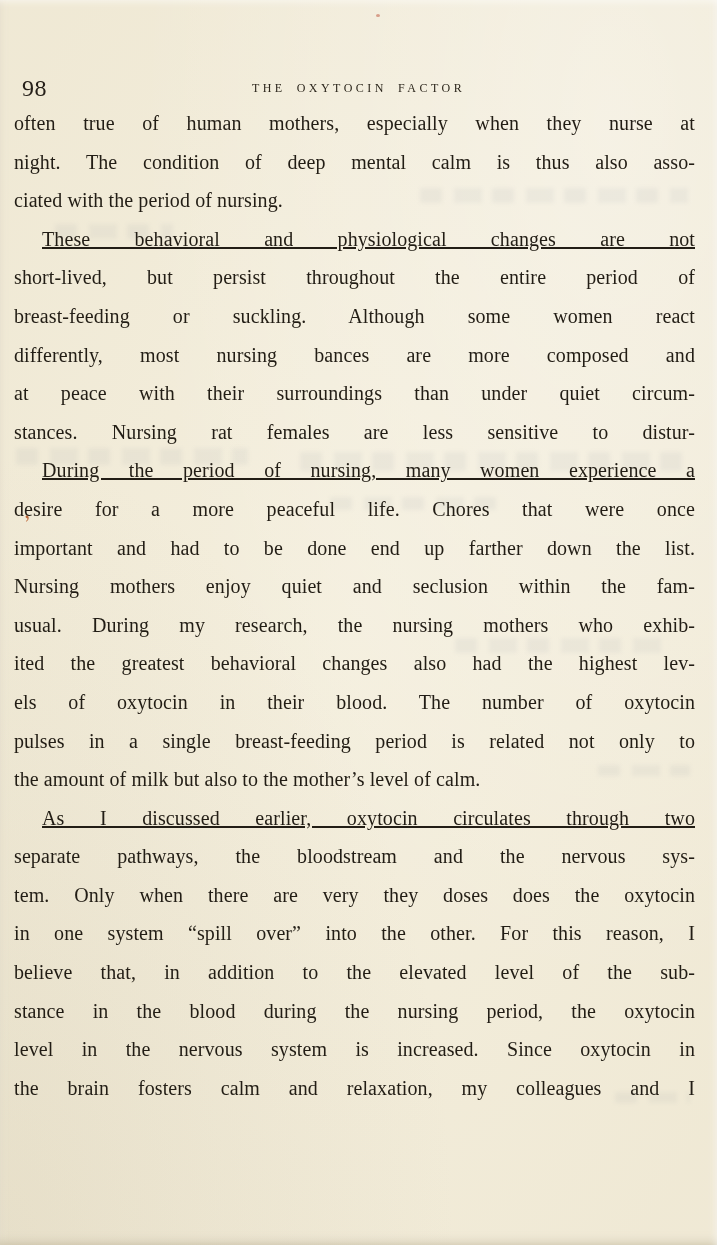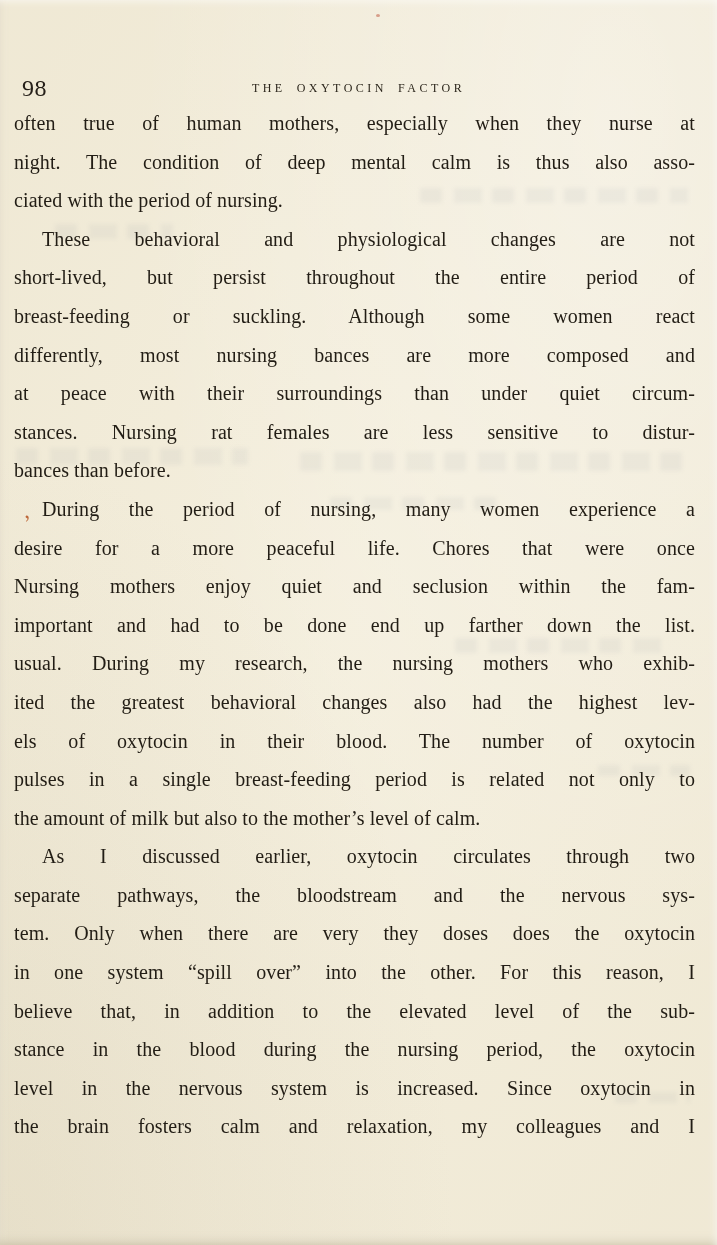--- a/index.html
+++ b/index.html
@@ -65,21 +65,21 @@
   }
   .line {
     height: 38.6px;
     line-height: 38.6px;
     font-size: 20px;
     text-align: justify;
     text-align-last: justify;
     white-space: normal;
     letter-spacing: 0.1px;
   }
-  .line.indent { padding-left: 28px; }
+  .line.indent { padding-left: 28px; text-decoration: underline; }
   .line.lastline { text-align-last: left; }
 
   
   #stray-mark {
     position: absolute;
     left: 23px;
     top: 498px;
     font-size: 23px;
     color: #b5521f;
     transform: rotate(-12deg);
@@ -145,25 +145,24 @@
   <div id="text-block">
       <div class="line">often true of human mothers, especially when they nurse at</div>
       <div class="line">night. The condition of deep mental calm is thus also asso-</div>
       <div class="line lastline">ciated with the period of nursing.</div>
       <div class="line indent">These behavioral and physiological changes are not</div>
       <div class="line">short-lived, but persist throughout the entire period of</div>
       <div class="line">breast-feeding or suckling. Although some women react</div>
       <div class="line">differently, most nursing bances are more composed and</div>
       <div class="line">at peace with their surroundings than under quiet circum-</div>
       <div class="line">stances. Nursing rat females are less sensitive to distur-</div>
-      <div class="line lastline">bances than before.</div>
       <div class="line indent">During the period of nursing, many women experience a</div>
       <div class="line">desire for a more peaceful life. Chores that were once</div>
+      <div class="line">important and had to be done end up farther down the list.</div>
       <div class="line">Nursing mothers enjoy quiet and seclusion within the fam-</div>
-      <div class="line">important and had to be done end up farther down the list.</div>
       <div class="line">usual. During my research, the nursing mothers who exhib-</div>
       <div class="line">ited the greatest behavioral changes also had the highest lev-</div>
       <div class="line">els of oxytocin in their blood. The number of oxytocin</div>
       <div class="line">pulses in a single breast-feeding period is related not only to</div>
       <div class="line lastline">the amount of milk but also to the mother’s level of calm.</div>
       <div class="line indent">As I discussed earlier, oxytocin circulates through two</div>
       <div class="line">separate pathways, the bloodstream and the nervous sys-</div>
       <div class="line">tem. Only when there are very they doses does the oxytocin</div>
       <div class="line">in one system “spill over” into the other. For this reason, I</div>
       <div class="line">believe that, in addition to the elevated level of the sub-</div>

